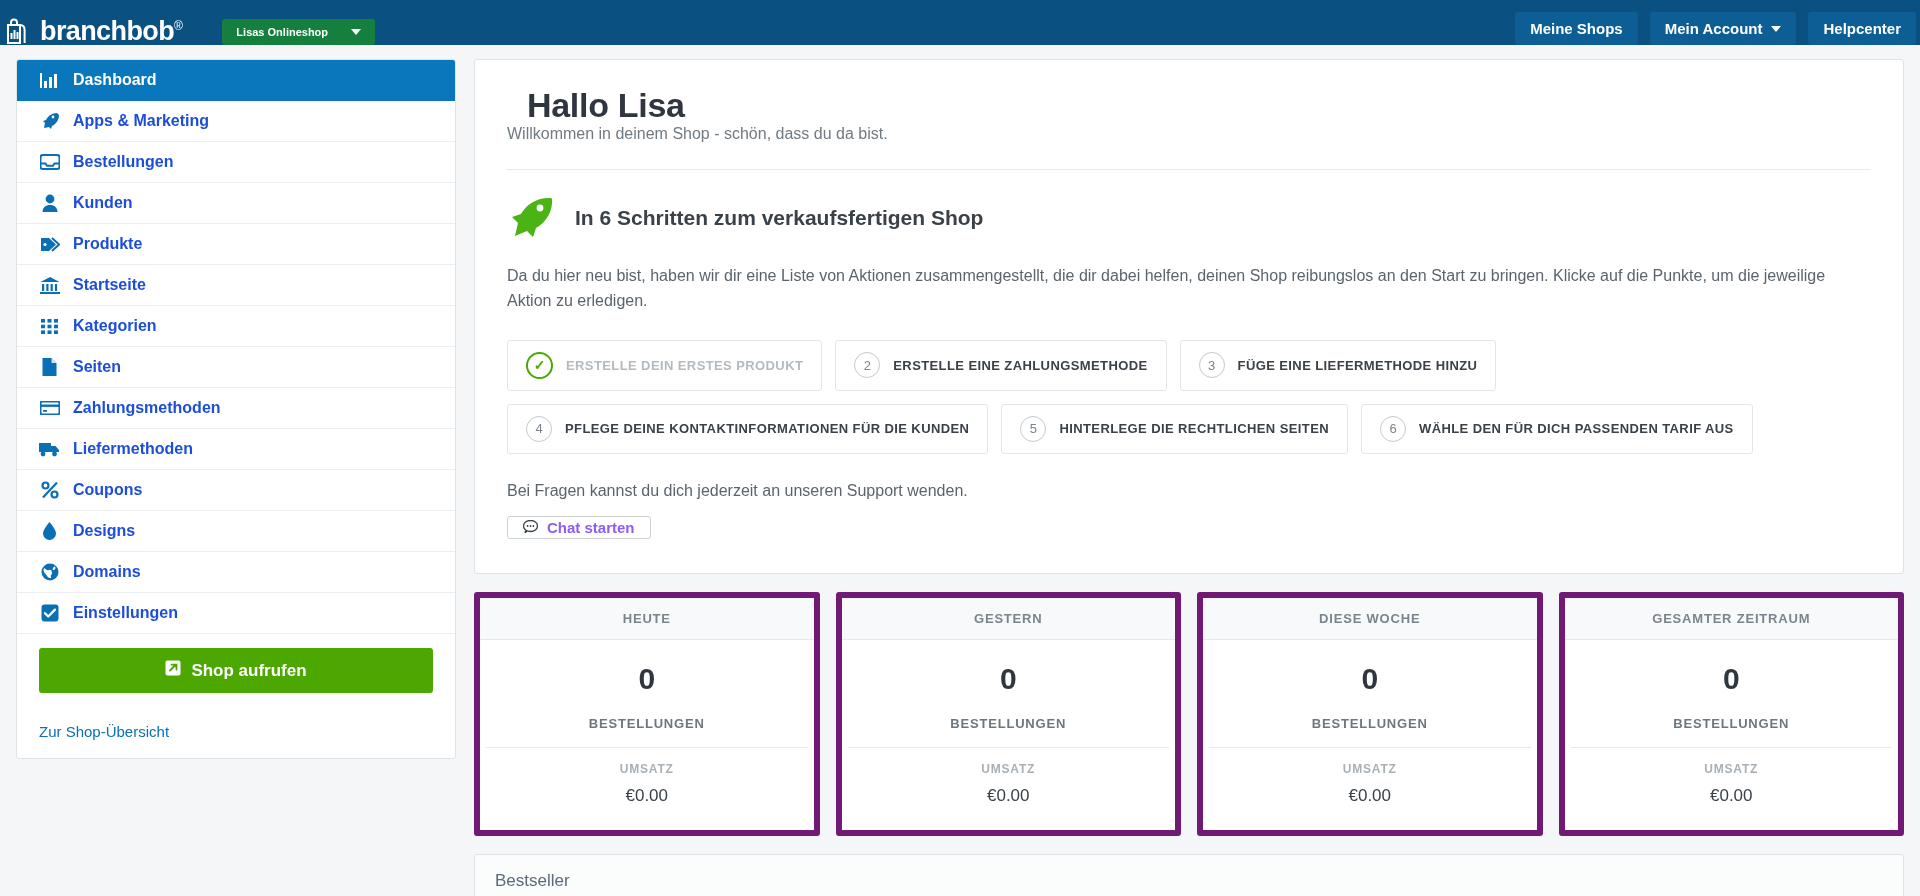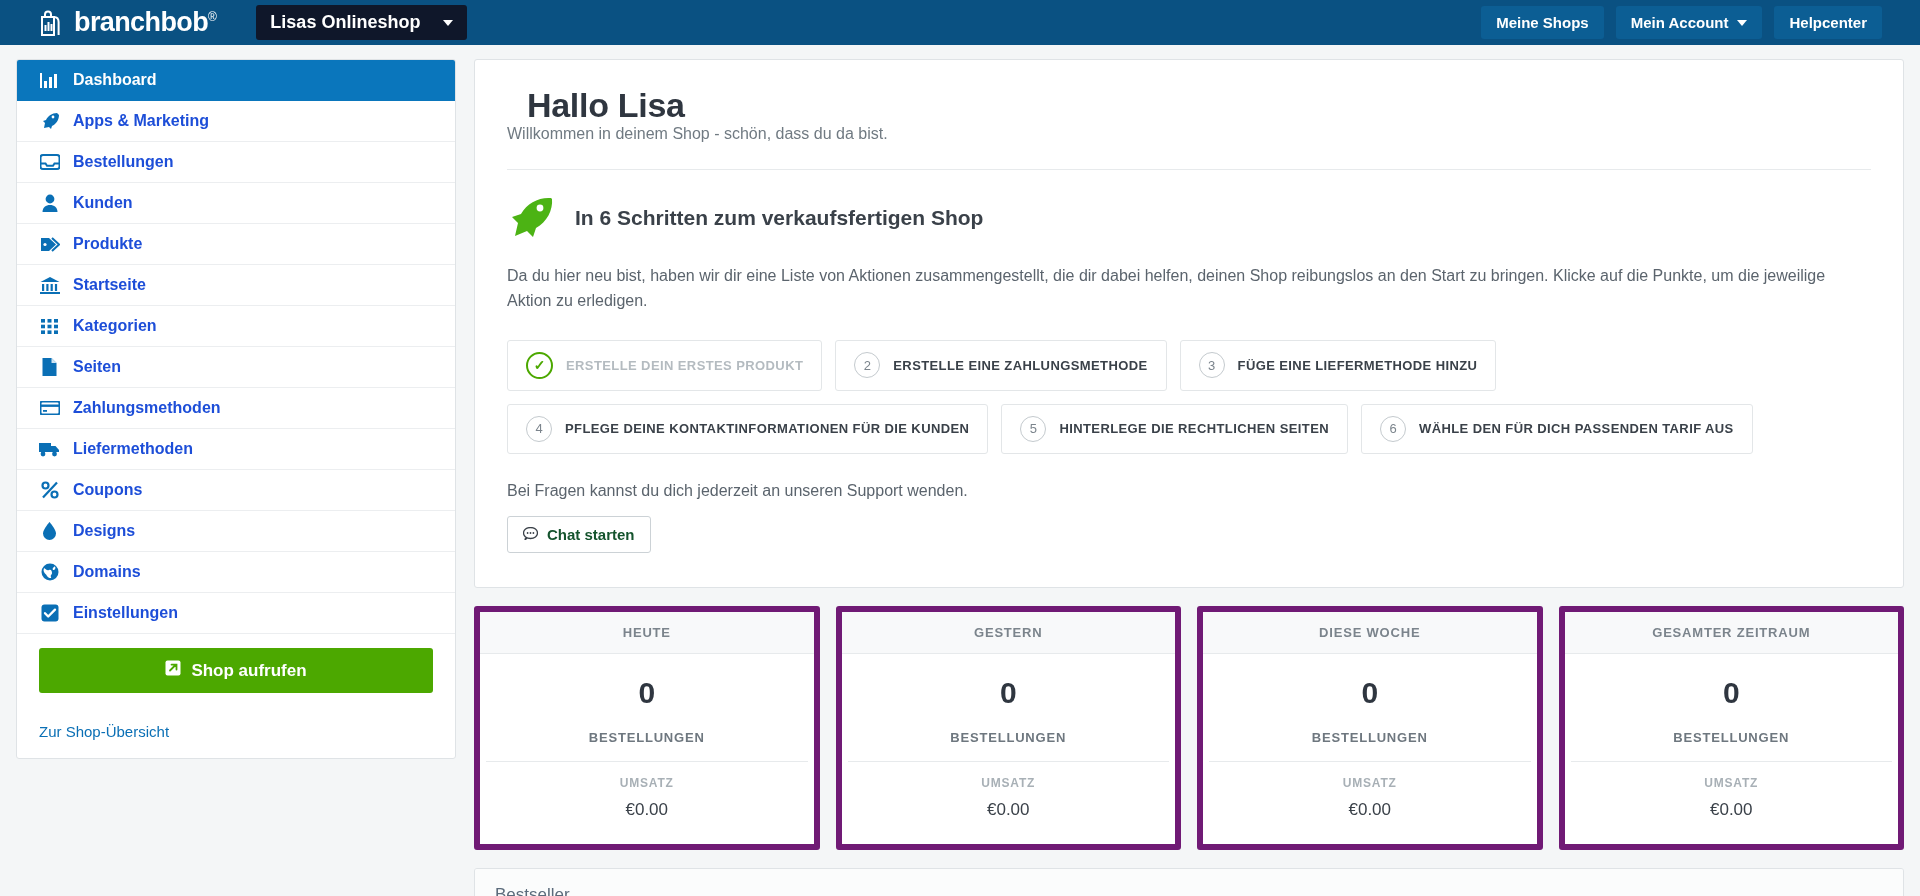--- a/index.html
+++ b/index.html
@@ -6,34 +6,34 @@
   html, body {
     width: 1920px; height: 896px;
     background: #f4f6f7;
     font-family: "Liberation Sans", sans-serif;
     overflow: hidden;
   }
 
   
   .topbar {
     height: 45px; background: #0a5182;
-    display: flex; align-items: center;
-    padding: 0 38px;
+    display: flex; align-items: flex-end;
+    padding: 0 4px;
     position: relative;
   }
   .brand { display: flex; align-items: center; gap: 9px; }
   .brand-mark { width: 27px; height: 28px; position: relative; display: block; }
   .brand-text {
     color: #fff; font-size: 27px; font-weight: bold; letter-spacing: -0.6px;
     position: relative; line-height: 1;
   }
   .brand-reg { font-size: 12px; vertical-align: super; font-weight: normal; }
   .shop-select {
-    margin-left: 40px; background: #0f172a; color: #fff;
-    font-size: 18px; font-weight: bold;
+    margin-left: 40px; background: #15803d; color: #fff;
+    font-size: 11px; font-weight: bold;
     padding: 7px 14px; border-radius: 3px;
     display: flex; align-items: center; gap: 23px; cursor: pointer;
     border: none;
   }
   .caret { width: 0; height: 0; border-left: 5px solid transparent;
            border-right: 5px solid transparent; border-top: 6px solid #fff; display:block; }
   .topnav { margin-left: auto; display: flex; align-items: center; gap: 12px; }
   .topnav-item {
     color: #fff; font-size: 15px; font-weight: bold;
     background: #0c5e94; padding: 8px 15px; border-radius: 3px;
@@ -105,22 +105,22 @@
     display: flex; align-items: center; justify-content: center;
     font-size: 14px; font-weight: bold; flex: 0 0 27px;
   }
   .step-label { font-size: 13px; font-weight: bold; letter-spacing: 0.4px; color: #3a4149; white-space: nowrap; }
   .step.done .step-label { color: #b4bbc0; }
 
   .support-text { font-size: 16px; color: #5b646d; margin-top: 28px; }
   .chat-btn {
     display: inline-flex; align-items: center; gap: 9px;
     border: 1px solid #ccd2d6; background: #fff; border-radius: 3px;
-    padding: 9px 15px; margin-top: 16px; font-size: 15px; font-weight: bold;
-    color: #14532d; cursor: pointer;
+    padding: 2px 15px; margin-top: 16px; font-size: 15px; font-weight: bold;
+    color: #8b5cf6; cursor: pointer;
   }
 
   
   .stats { display: flex; gap: 16px; margin-bottom: 18px; }
   .stat {
     flex: 1; background: #fff; border: 6px solid #701a75; border-radius: 3px; overflow: hidden;
   }
   .stat-head {
     background: #f8f9fa; border-bottom: 1px solid #e7eaec;
     text-align: center; padding: 13px 6px; font-size: 13px; font-weight: bold;

